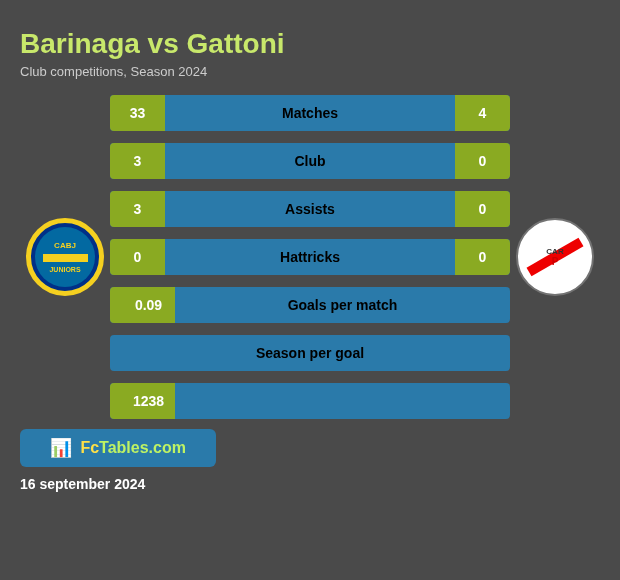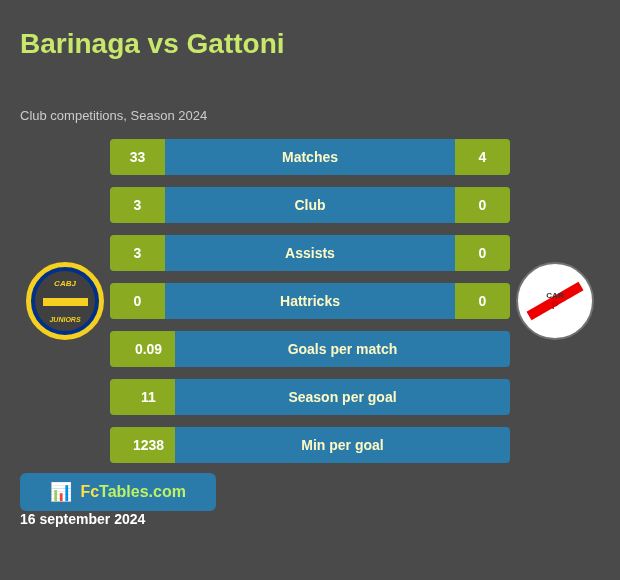--- a/index.html
+++ b/index.html
@@ -31,21 +31,20 @@
       color: #c8e86b;
       margin-bottom: 4px;
       text-align: center;
     }
 
     .subtitle {
       font-size: 13px;
       color: #cccccc;
       margin-bottom: 16px;
       text-align: center;
-      margin-top: 44px;
     }
 
     .logo-left, .logo-right {
       width: 90px;
       flex-shrink: 0;
       display: flex;
       align-items: center;
       justify-content: center;
     }
 
@@ -60,27 +59,26 @@
       align-items: center;
       justify-content: center;
       position: relative;
       overflow: hidden;
     }
 
     .boca-inner {
       width: 60px;
       height: 60px;
       border-radius: 50%;
-      background: #404040;
+      background: #0369a1;
       display: flex;
       align-items: center;
       justify-content: center;
       flex-direction: column;
-      gap: 10px;
-      font-style: italic;
+      gap: 4px;
     }
 
     .boca-stripe {
       width: 45px;
       height: 8px;
       background: #f5d020;
     }
 
     .cabj-label {
       font-size: 8px;
@@ -153,21 +151,21 @@
       min-width: 55px;
       height: 100%;
       display: flex;
       align-items: center;
       justify-content: center;
     }
 
     .stat-label {
       flex: 1;
       text-align: center;
-      color: #fef9c3;
+      color: #000000;
       font-weight: bold;
       font-size: 14px;
       background: #2a7aaa;
     }
 
     .stat-right-val {
       background: #8aaa22;
       color: white;
       font-weight: bold;
       font-size: 14px;
@@ -211,21 +209,21 @@
       font-size: 16px;
       font-weight: bold;
       color: white;
     }
 
     .watermark-text span {
       color: #fde047;
     }
 
     .footer-date {
-      margin-top: 0;
+      margin-top: 9px;
       font-size: 14px;
       font-weight: bold;
       color: #ffffff;
       text-align: center;
     }
 
     .stats-area {
       width: 100%;
       display: flex;
       flex-direction: row;
@@ -279,26 +277,24 @@
         <div class="stat-row">
           <div class="stat-left-val">0</div>
           <div class="stat-label">Hattricks</div>
           <div class="stat-right-val">0</div>
         </div>
         <div class="stat-row single">
           <div class="stat-left-val">0.09</div>
           <div class="stat-label">Goals per match</div>
         </div>
         <div class="stat-row single">
-          <div class="stat-left-val">11</div>
           <div class="stat-label">Season per goal</div>
         </div>
         <div class="stat-row single">
           <div class="stat-left-val">1238</div>
-          <div class="stat-label">Min per goal</div>
         </div>
       </div>
 
     <div class="logo-right">
       <div class="river-logo">
         <div class="river-inner">
           <div class="river-diagonal"></div>
           <div class="river-text-wrap">
             <span class="river-text">CAR</span>
             <span style="font-size:10px; font-weight: bold; color: #c00; display:block;">P</span>

